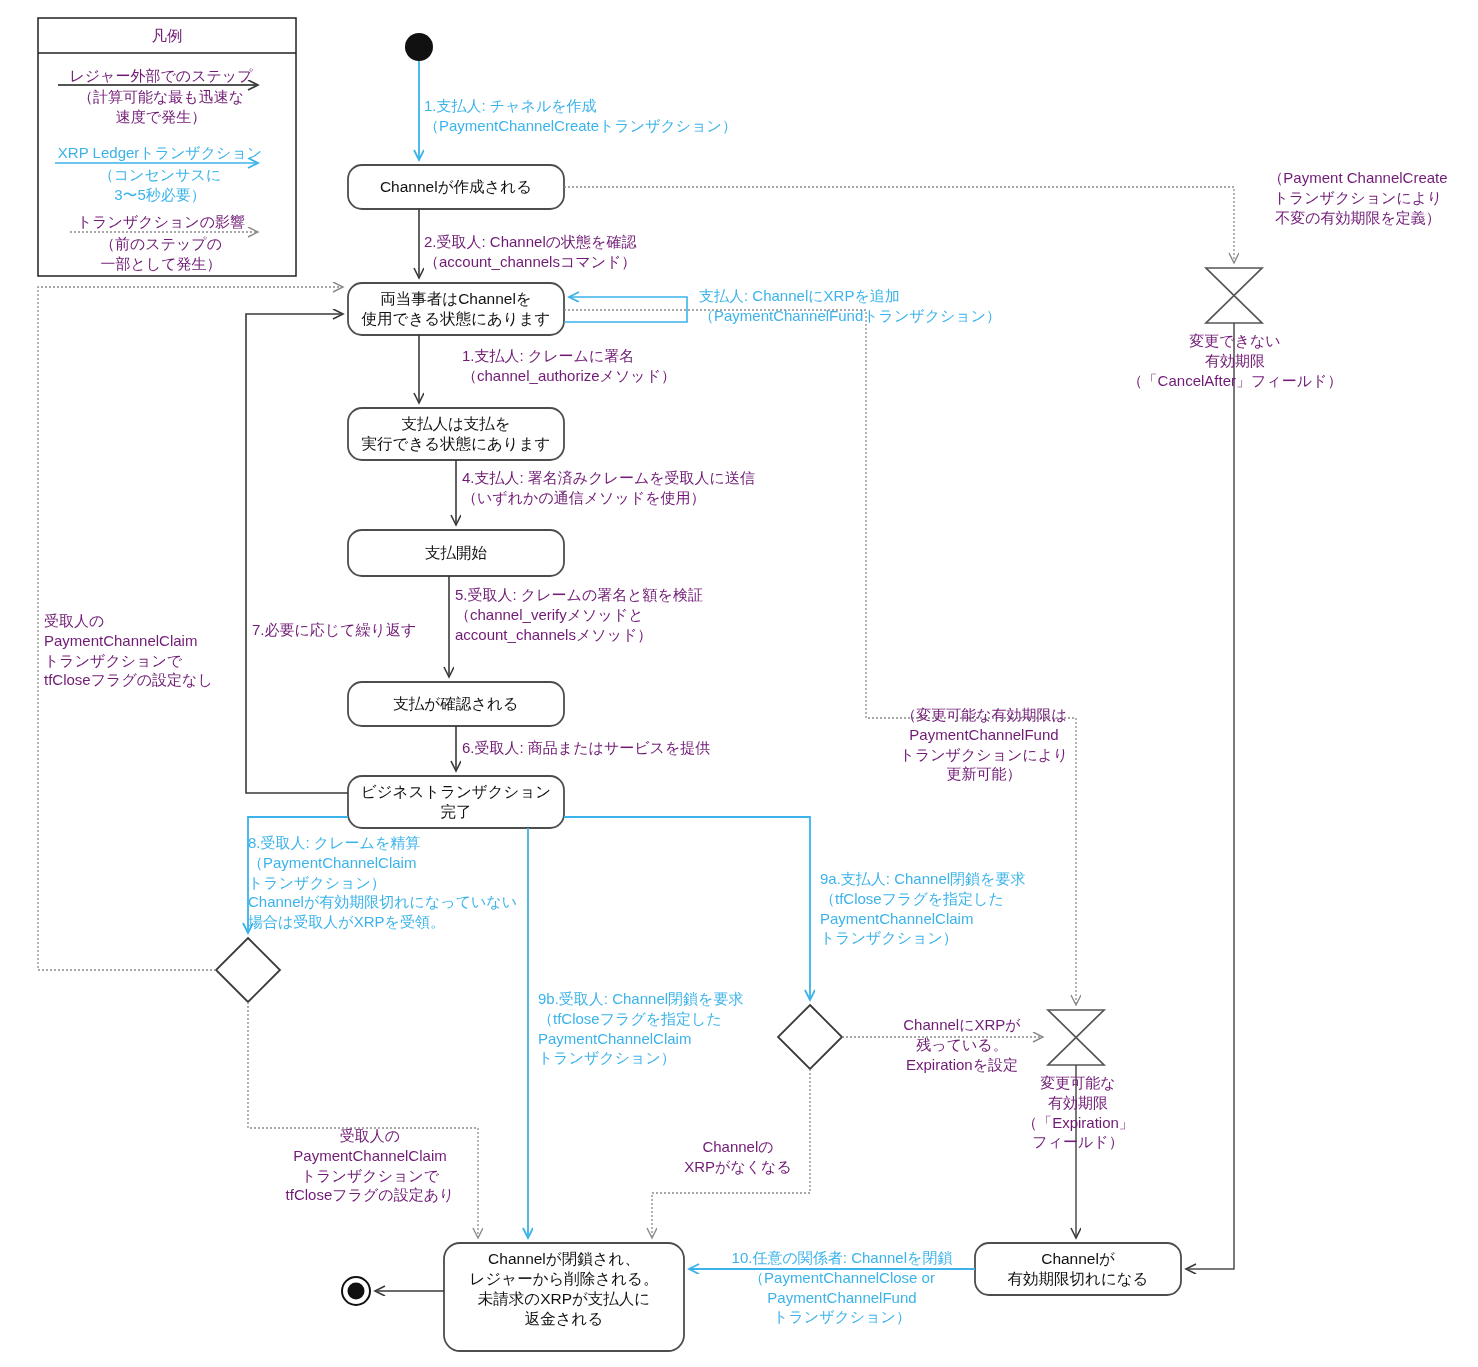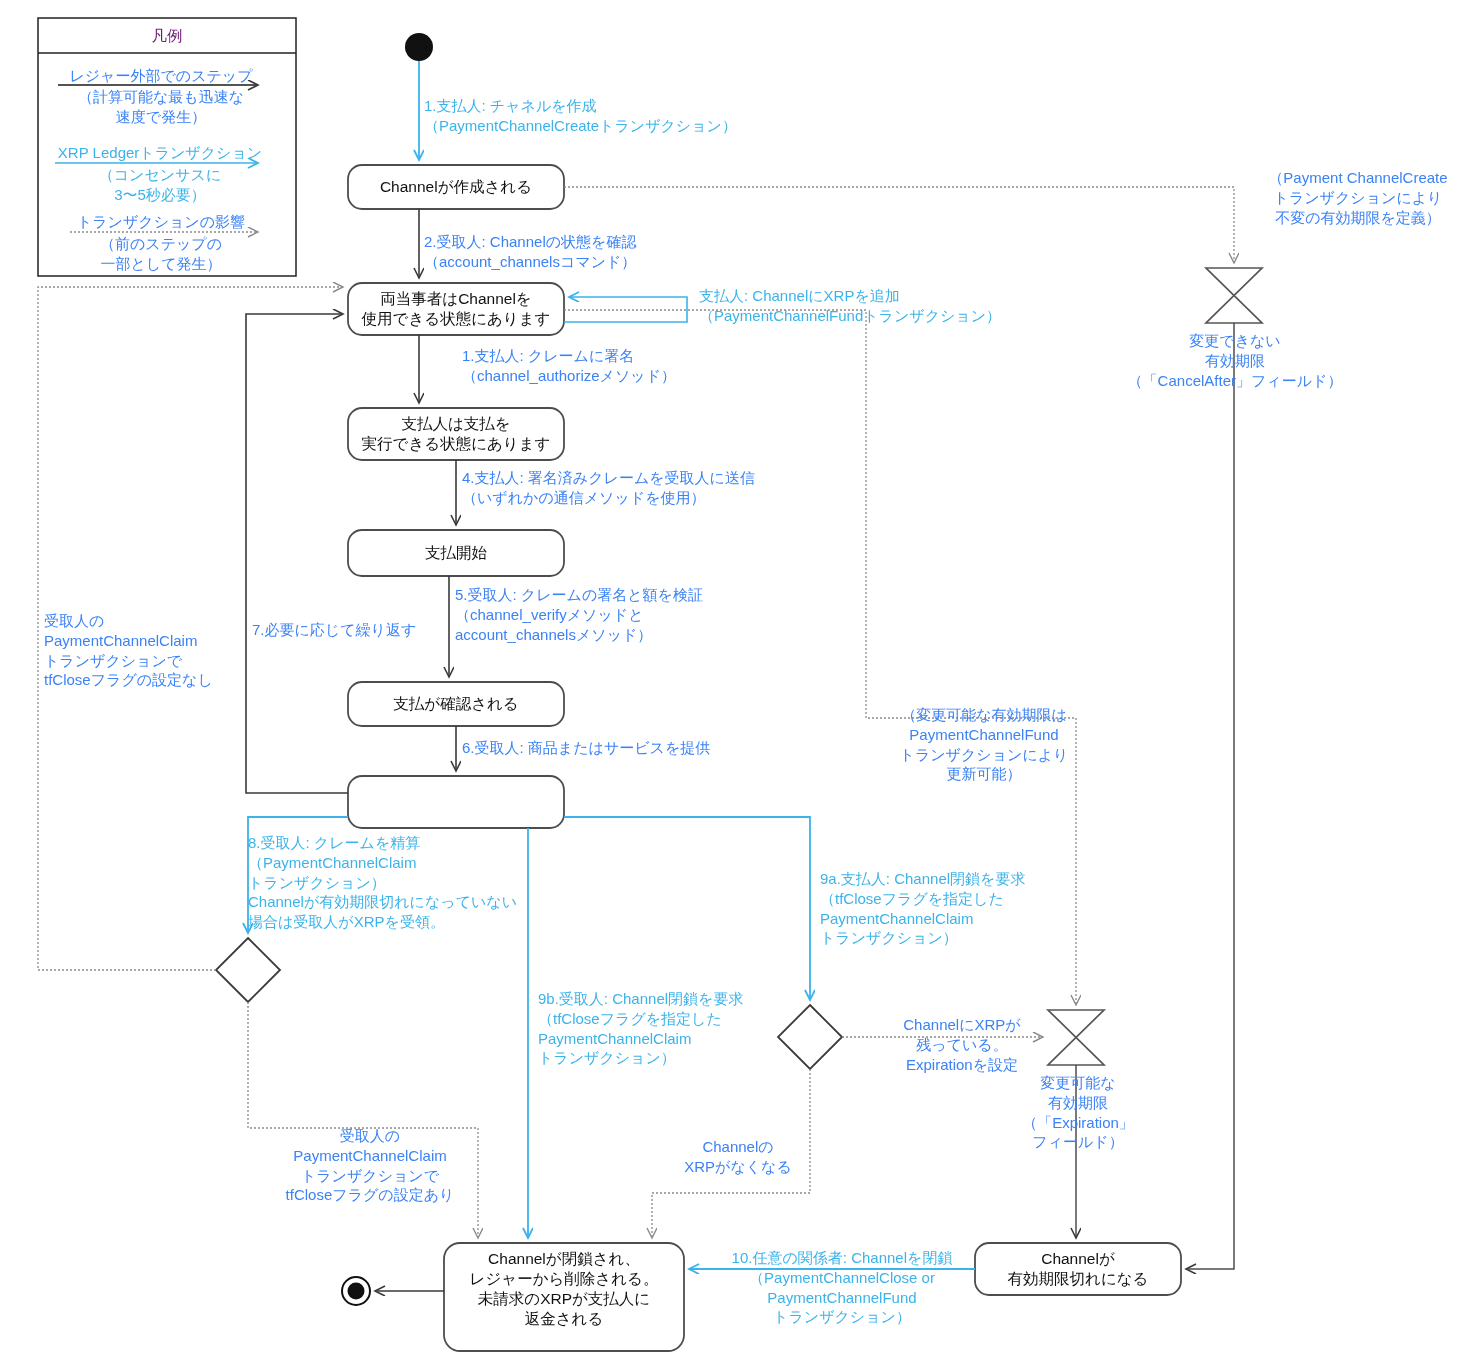--- a/index.html
+++ b/index.html
@@ -1,19 +1,19 @@
 <!DOCTYPE html>
 <html><head>
 <meta charset="utf-8">
 <style>
   html,body{margin:0;padding:0;background:#ffffff;}
   body{font-family:"Liberation Sans","DejaVu Sans",sans-serif;}
   #stage{position:relative;width:1478px;height:1367px;overflow:hidden;background:#fff;}
   svg.layer{position:absolute;left:0;top:0;width:1478px;height:1367px;}
-  .lbl{position:absolute;font-size:15px;line-height:1.32;color:#3b82f6;white-space:pre;}
+  .lbl{position:absolute;font-size:15px;line-height:1.32;color:#701a75;white-space:pre;}
   .lbl.blue{color:#3bb3ea;}
   .ctr{text-align:center;}
   .lft{text-align:left;}
   .nodetext{position:absolute;display:flex;align-items:center;justify-content:center;
     text-align:center;font-size:15.5px;color:#111;line-height:1.3;white-space:pre;}
   .legendtitle{position:absolute;text-align:center;font-size:15.5px;color:#701a75;}
 </style>
 </head>
 <body>
 
@@ -121,20 +121,22 @@
   <div class="lbl ctr" style="left:48px;top:234px;width:226px;">（前のステップの
 一部として発生）</div>
 
   <div class="nodetext" style="left:348px;top:283px;width:216px;height:52px;">両当事者はChannelを
 使用できる状態にあります</div>
   <div class="nodetext" style="left:348px;top:165px;width:216px;height:44px;">Channelが作成される</div>
   <div class="nodetext" style="left:348px;top:408px;width:216px;height:52px;">支払人は支払を
 実行できる状態にあります</div>
   <div class="nodetext" style="left:348px;top:530px;width:216px;height:46px;">支払開始</div>
   <div class="nodetext" style="left:348px;top:682px;width:216px;height:44px;">支払が確認される</div>
+  <div class="nodetext" style="left:348px;top:776px;width:216px;height:52px;">ビジネストランザクション
+完了</div>
   <div class="nodetext" style="left:444px;top:1243px;width:240px;height:92px;">Channelが閉鎖され、
 レジャーから削除される。
 未請求のXRPが支払人に
 返金される</div>
   <div class="nodetext" style="left:975px;top:1243px;width:206px;height:52px;">Channelが
 有効期限切れになる</div>
 
   <div class="lbl ctr" style="left:1104px;top:331px;width:262px;">変更できない
 有効期限
 （「CancelAfter」フィールド）</div>

